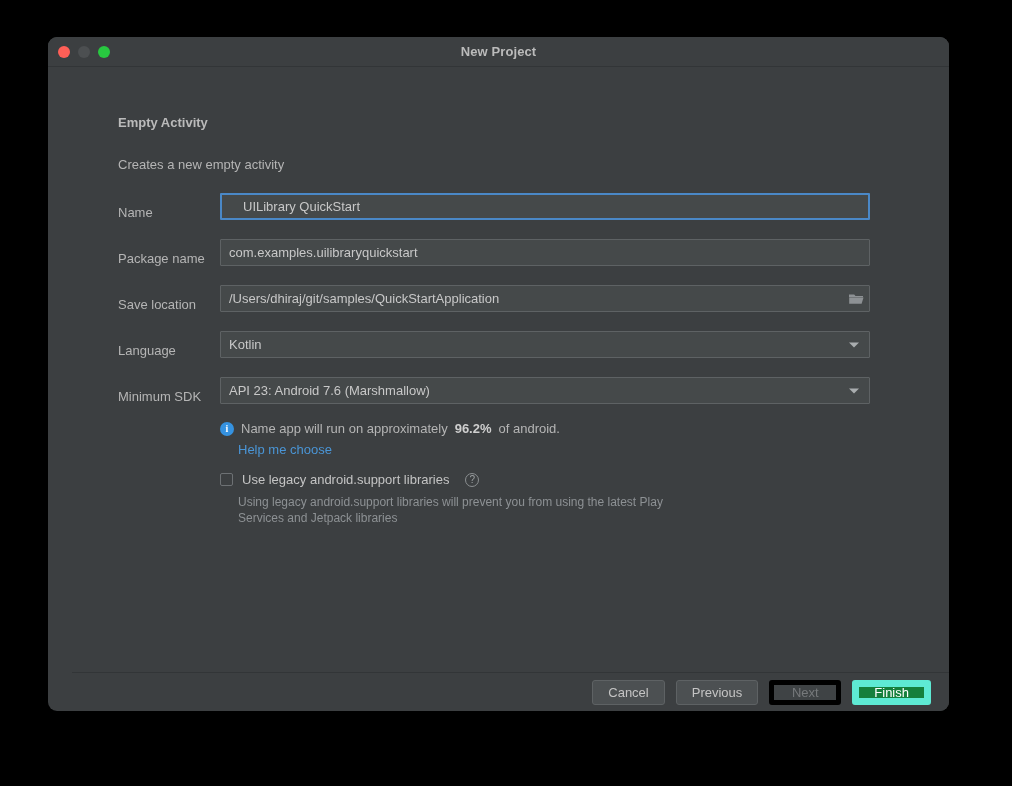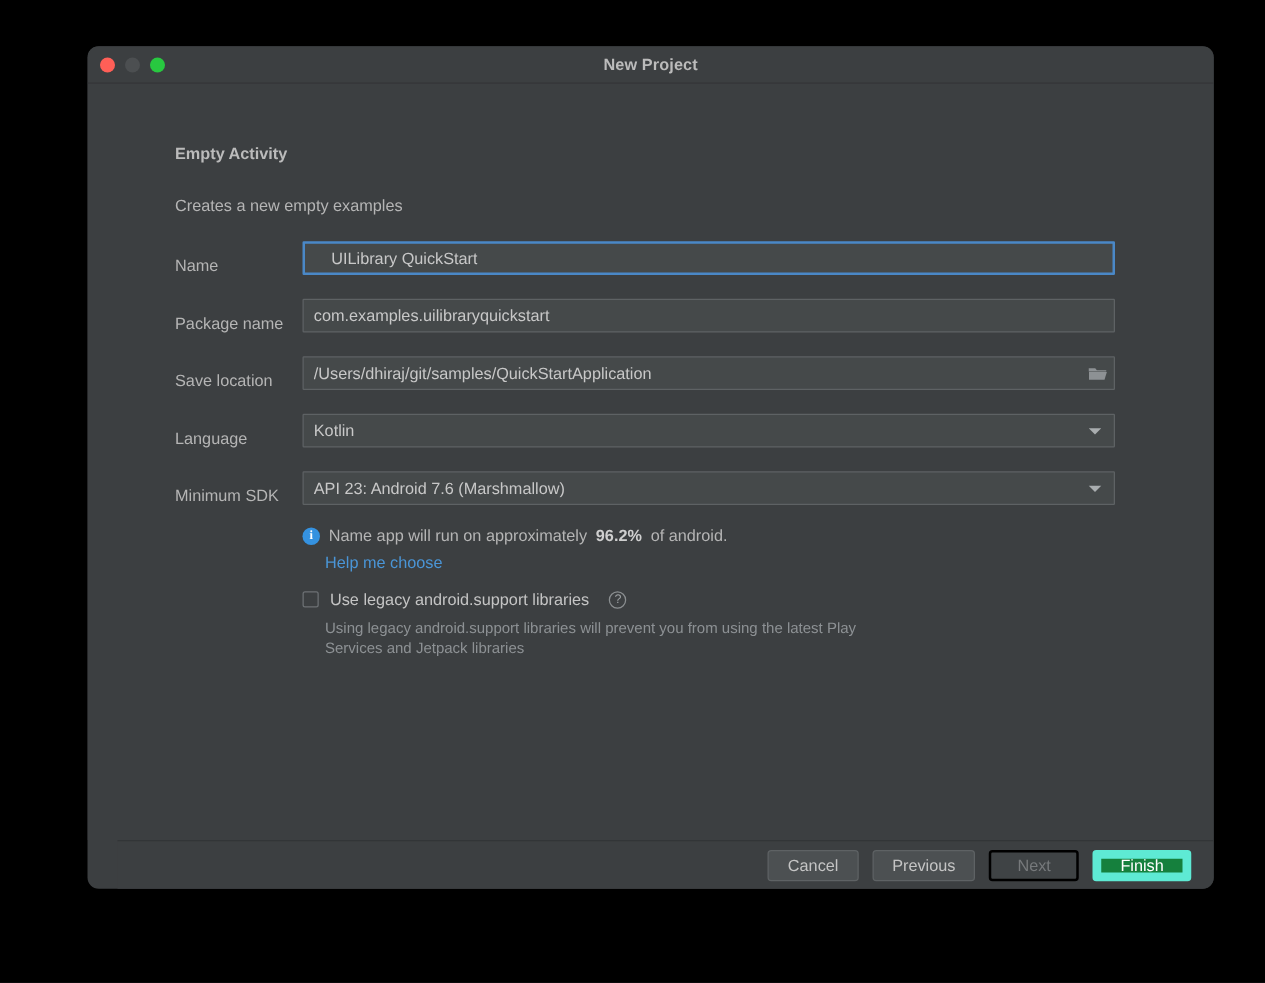--- a/index.html
+++ b/index.html
@@ -15,21 +15,21 @@
   #root {
     position: relative;
     width: 1012px;
     height: 786px;
     background: #000000;
   }
 
   
   .window {
     position: absolute;
-    left: 70px;
+    left: 48px;
     top: 37px;
     width: 901px;
     height: 674px;
     background: #3c3f41;
     border-radius: 9px;
     overflow: hidden;
     box-shadow: 0 6px 22px rgba(0,0,0,0.55);
   }
 
   
@@ -287,21 +287,21 @@
     font-size: 13px;
     font-family: "Liberation Sans", sans-serif;
     display: flex;
     align-items: center;
     justify-content: center;
     cursor: pointer;
   }
   .btn.disabled {
     background: #3f4345;
     border-color: #52565800;
-    border: 2px solid #000000;
+    border: 5px solid #000000;
     color: #76797b;
     cursor: default;
   }
   .btn.primary {
     background: #15803d;
     border: 7px solid #5eead4;
     color: #ffffff;
   }
 </style>
 </head>
@@ -316,21 +316,21 @@
         <span class="dot close"></span>
         <span class="dot min"></span>
         <span class="dot max"></span>
       </div>
       <div class="window-title">New Project</div>
     </div>
 
     <div class="dialog-body">
 
       <div class="section-title">Empty Activity</div>
-      <div class="section-sub">Creates a new empty examples</div>
+      <div class="section-sub">Creates a new empty activity</div>
 
       <div class="form">
 
         <div class="row">
           <div class="row-label">Name</div>
           <div class="field focused">
             <span class="field-text">UILibrary QuickStart</span>
           </div>
         </div>
 

